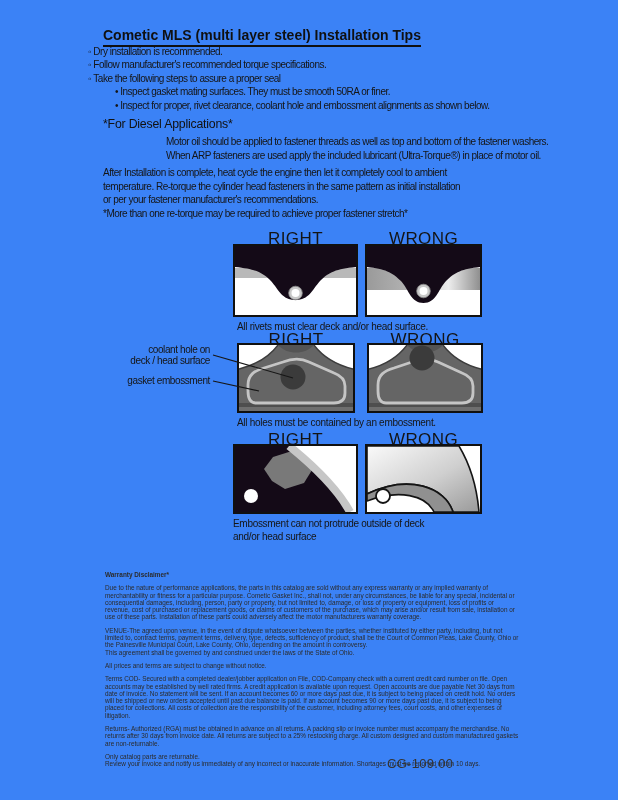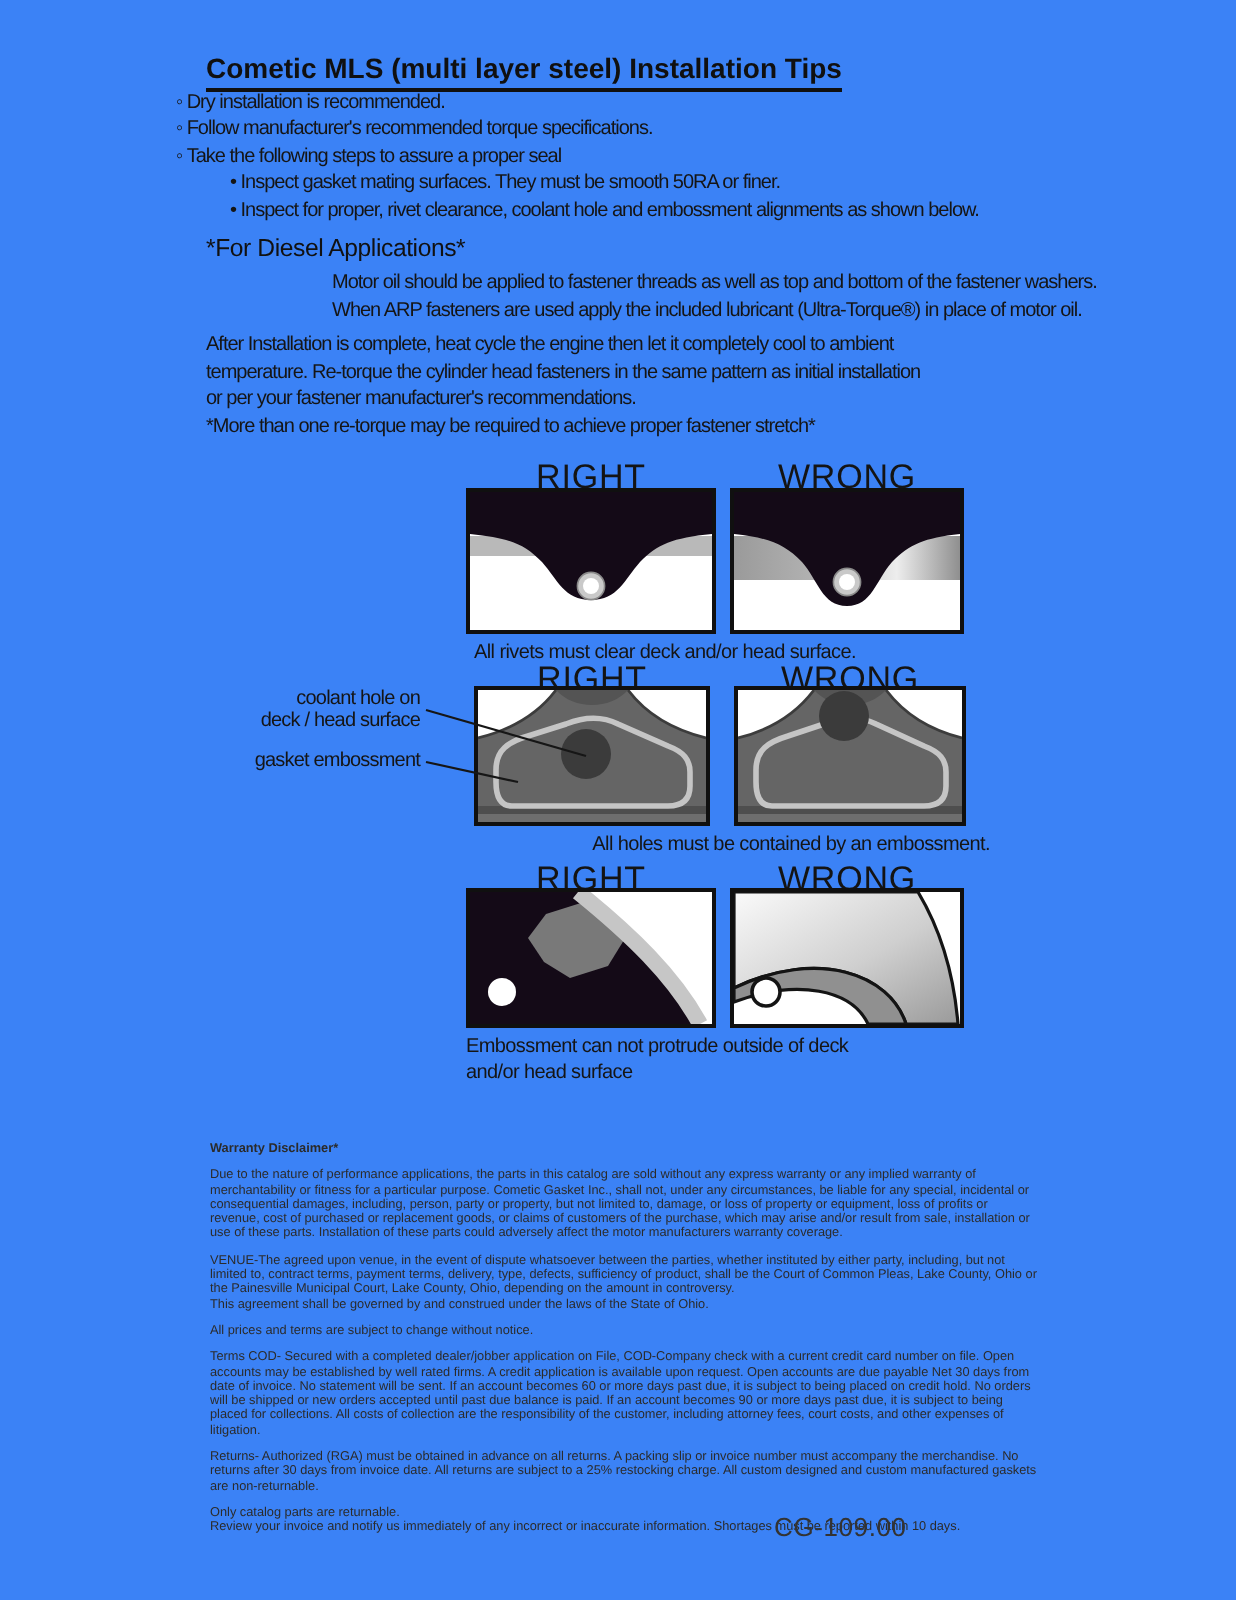--- a/index.html
+++ b/index.html
@@ -131,21 +131,21 @@
       <path d="M9 40 C9 30 15 26 25 23 L43 17 C53 13 61 13 69 17 L93 28 C101 31 104 35 104 41 L104 48 C104 55 100 58 93 58 L17 58 C11 58 9 53 9 46 Z" fill="none" stroke="#c5c5c5" stroke-width="2.8"></path>
       <circle cx="53" cy="13" r="12.5" fill="#3b3b3b"></circle>
     </svg>
   </div>
 
   <svg class="abs" style="left:150px;top:340px;" width="160" height="60" viewBox="0 0 160 60">
     <line x1="63" y1="15" x2="143" y2="38" stroke="#161616" stroke-width="1.1"></line>
     <line x1="63" y1="41" x2="109" y2="51" stroke="#161616" stroke-width="1.1"></line>
   </svg>
 
-  <div class="abs caption" style="left:249px;top:416px;width:246px;text-align:right;">All holes must be contained by an embossment.</div>
+  <div class="abs caption" style="left:237px;top:416px;width:246px;text-align:left;">All holes must be contained by an embossment.</div>
 
   <div class="abs rw-label" style="left:233px;top:430px;width:125px;">RIGHT</div>
   <div class="abs rw-label" style="left:365px;top:430px;width:117px;">WRONG</div>
 
   <div class="abs dbox" style="left:233px;top:444px;width:125px;height:70px;">
     <svg viewBox="0 0 121 66" preserveAspectRatio="none">
       <rect x="0" y="0" width="121" height="66" fill="#ffffff"></rect>
       <path d="M0 0 H54 C80 21 102 42 115 66 H0 Z" fill="#140a17"></path>
       <polygon points="38,11 57,5 72,12 77,24 69,37 50,43 37,35 29,23" fill="#797979"></polygon>
       <path d="M54 0 C80 21 102 42 115 66" fill="none" stroke="#c6c6c6" stroke-width="8"></path>

